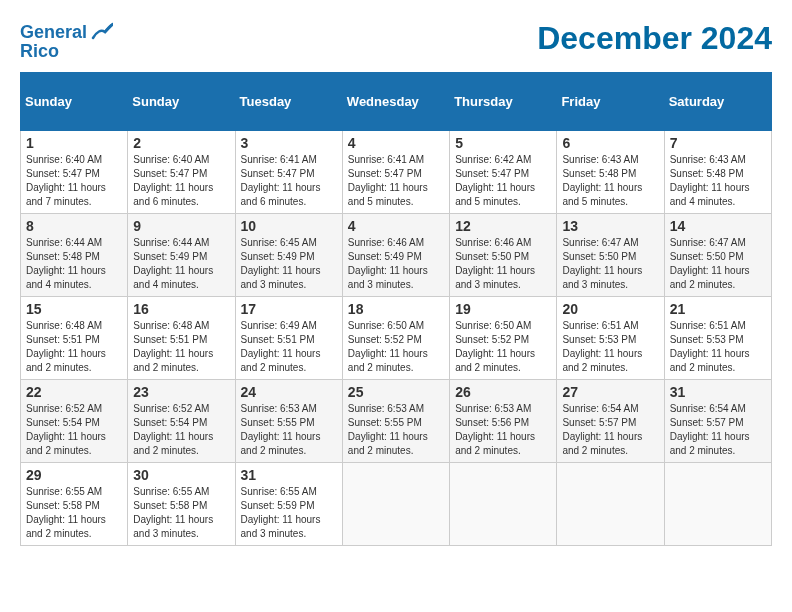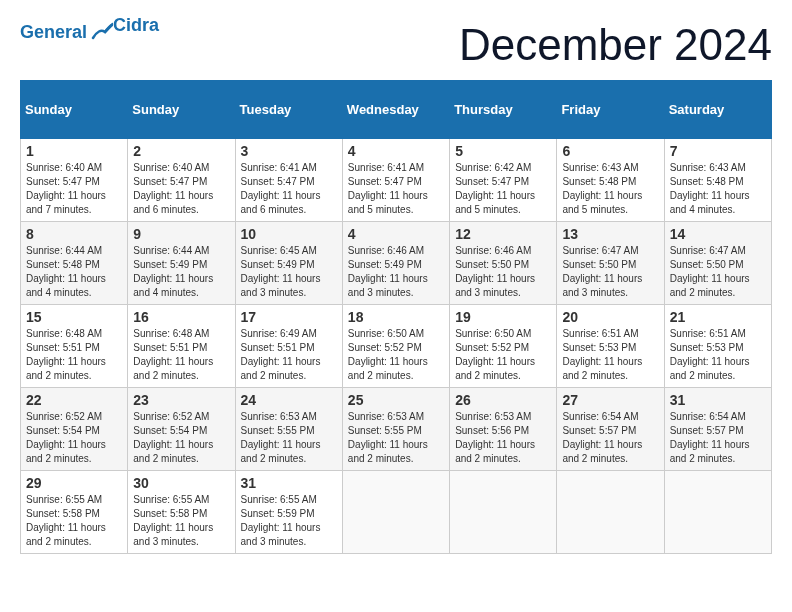--- a/index.html
+++ b/index.html
@@ -27,23 +27,23 @@
       color: #333;
       line-height: 1.1;
     }
     .logo-text span {
       color: #1a6fad;
     }
     .title-block {
       text-align: right;
     }
     .month-title {
-      font-size: 44px;
-      font-weight: normal;
-      color: #0f172a;
+      font-size: 32px;
+      font-weight: bold;
+      color: #0369a1;
     }
     .location {
       font-size: 14px;
       color: #555;
     }
     .calendar {
       width: 100%;
       border-collapse: collapse;
       font-size: 11px;
     }
@@ -80,33 +80,33 @@
     }
     .empty-cell {
       background: #f9f9f9 !important;
     }
   </style>
 </head>
 <body>
 
 <div class="header">
   <div class="logo">
-    <div style="display:flex; flex-direction:row; align-items:flex-start;">
+    <div style="display:flex; flex-direction:column; align-items:flex-start;">
       <div style="display:flex; align-items:center; gap:2px;">
         <span class="logo-text">
           <span>General</span>
         </span>
         <div style="position:relative; margin-left:2px;">
           <svg width="22" height="22" viewBox="0 0 22 22">
             <path d="M2 18 Q8 8 14 12 Q18 6 22 4" stroke="#1a6fad" stroke-width="2.5" fill="none" stroke-linecap="round"></path>
             <path d="M14 12 L22 4" stroke="#1a6fad" stroke-width="2.5" fill="none" stroke-linecap="round"></path>
           </svg>
         </div>
       </div>
-      <span class="logo-text" style="color:#1a6fad; margin-top:-4px;">Cidra</span>
+      <span class="logo-text" style="color:#1a6fad; margin-top:-4px;">Rico</span>
     </div>
   </div>
   <div class="title-block">
     <div class="month-title">December 2024</div>
   </div>
 </div>
 
 <table class="calendar">
   <thead>
     <tr>

